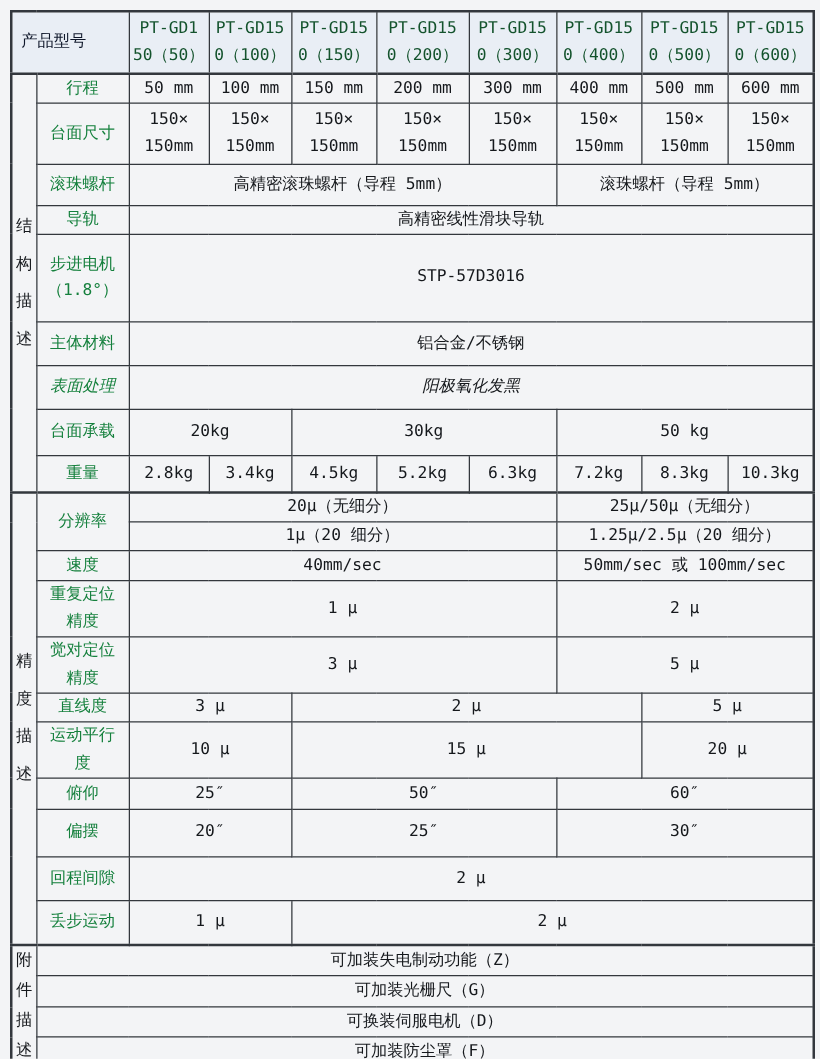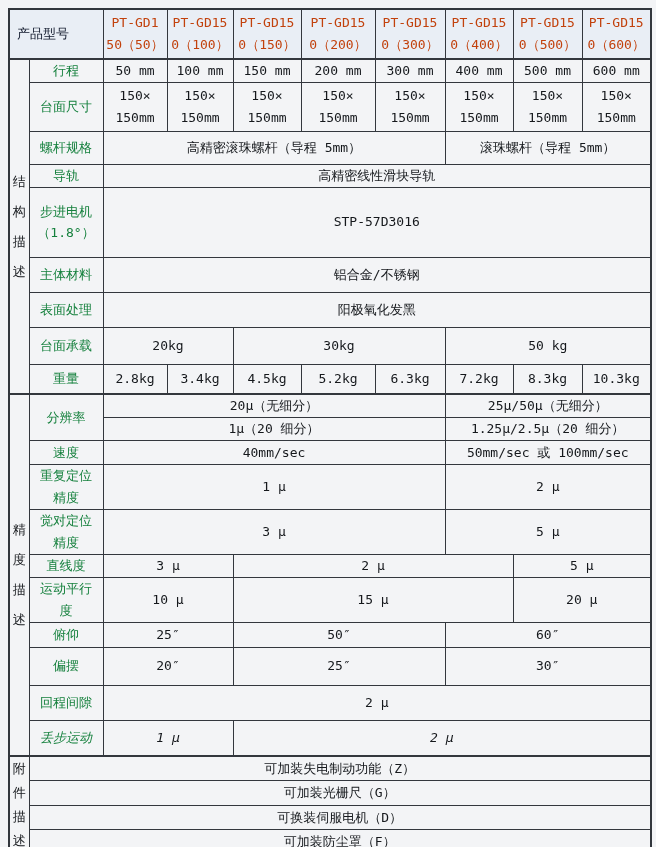--- a/index.html
+++ b/index.html
@@ -19,21 +19,21 @@
     border:1px solid #33373d;
     padding:0 2px;
     text-align:center;
     vertical-align:middle;
     white-space:pre-line;
     font-size:13px;
     line-height:1.68;
     color:#15181c;
     overflow:hidden;
   }
-  td.hdr{background:#e9eef5;color:#c2410c;}
+  td.hdr{background:#e9eef5;color:#14532d;}
   td.corner{text-align:left;padding-left:7px;color:#0f172a;}
   td.lbl{color:#15803d;}
   td.cat{line-height:30px;padding:0;}
   td.cat-tight{line-height:24px;}
   tr.sec td{border-top-width:2px;}
 </style>
 </head>
 <body>
 
 <div class="page">
@@ -98,38 +98,38 @@
           <td>150×
 150mm</td>
           <td>150×
 150mm</td>
           <td>150×
 150mm</td>
           <td>150×
 150mm</td>
         </tr>
         <tr style="height: 33px;">
-          <td class="lbl">螺杆规格</td>
+          <td class="lbl">滚珠螺杆</td>
           <td colspan="5">高精密滚珠螺杆（导程 5mm）</td>
           <td colspan="3">滚珠螺杆（导程 5mm）</td>
         </tr>
         <tr style="height: 23px;">
           <td class="lbl">导轨</td>
           <td colspan="8">高精密线性滑块导轨</td>
         </tr>
         <tr style="height: 70px;">
           <td class="lbl">步进电机
 （1.8°）</td>
           <td colspan="8">STP-57D3016</td>
         </tr>
         <tr style="height: 35px;">
           <td class="lbl">主体材料</td>
           <td colspan="8">铝合金/不锈钢</td>
         </tr>
-        <tr style="height: 35px;">
+        <tr style="height: 35px; font-style: italic;">
           <td class="lbl">表面处理</td>
           <td colspan="8">阳极氧化发黑</td>
         </tr>
         <tr style="height: 37px;">
           <td class="lbl">台面承载</td>
           <td colspan="2">20kg</td>
           <td colspan="3">30kg</td>
           <td colspan="3">50 kg</td>
         </tr>
         <tr style="height: 30px;">
@@ -195,21 +195,21 @@
         <tr style="height: 38px;">
           <td class="lbl">偏摆</td>
           <td colspan="2">20″</td>
           <td colspan="3">25″</td>
           <td colspan="3">30″</td>
         </tr>
         <tr style="height: 35px;">
           <td class="lbl">回程间隙</td>
           <td colspan="8">2 μ</td>
         </tr>
-        <tr style="height: 36px; font-style: italic;">
+        <tr style="height: 36px;">
           <td class="lbl">丢步运动</td>
           <td colspan="2">1 μ</td>
           <td colspan="6">2 μ</td>
         </tr>
         <tr class="sec" style="height: 24px;">
           <td rowspan="4" class="cat cat-tight">附
 件
 描
 述</td>
           <td colspan="9">可加装失电制动功能（Z）</td>

